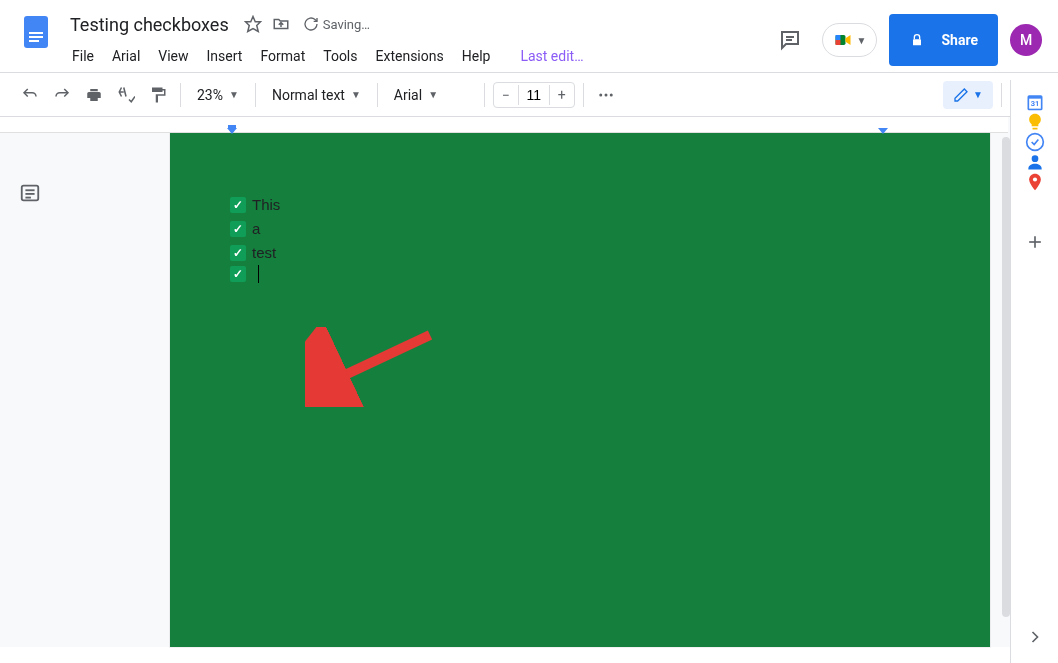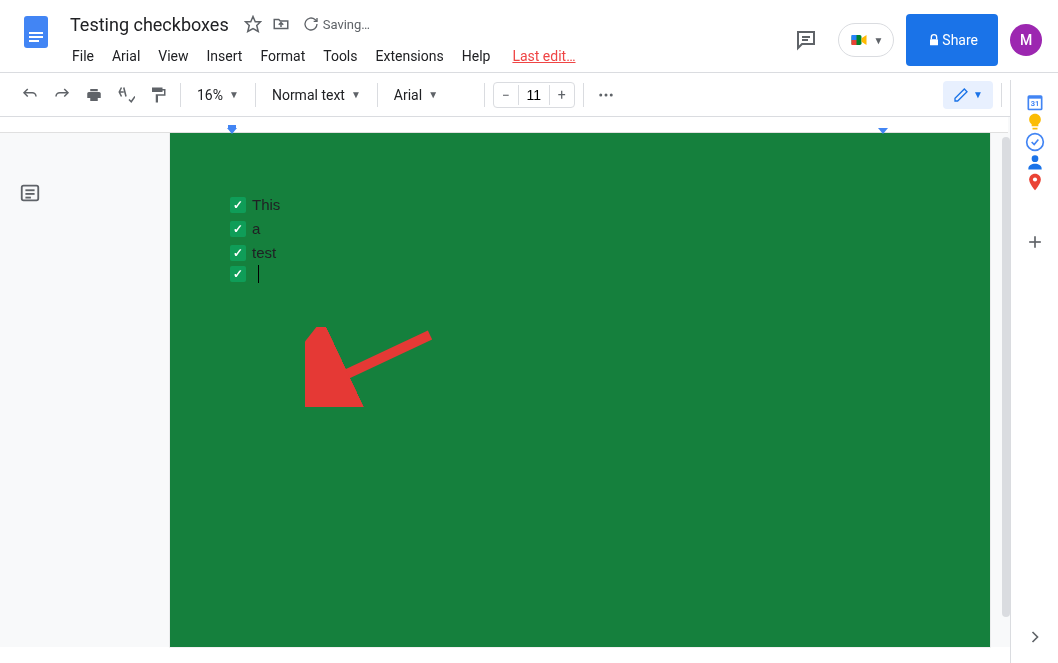--- a/index.html
+++ b/index.html
@@ -8,25 +8,25 @@
     .header { display: flex; align-items: flex-start; padding: 8px 16px 0 16px; height: 64px; }
     .docs-logo { width: 40px; height: 40px; margin-right: 8px; margin-top: 4px; display: flex; align-items: center; justify-content: center; }
     .docs-logo svg { width: 36px; height: 36px; }
     .title-area { flex: 1; display: flex; flex-direction: column; }
     .title-row { display: flex; align-items: center; gap: 8px; height: 32px; }
     .doc-title { font-size: 18px; color: #202124; padding: 2px 6px; border-radius: 4px; }
     .title-icon { width: 20px; height: 20px; display: flex; align-items: center; justify-content: center; color: #5f6368; cursor: pointer; }
     .saving { color: #5f6368; font-size: 13px; margin-left: 4px; display: flex; align-items: center; gap: 4px; }
     .menu-row { display: flex; align-items: center; gap: 2px; height: 28px; margin-top: 2px; }
     .menu-item { padding: 4px 8px; font-size: 14px; color: #202124; cursor: pointer; border-radius: 4px; }
-    .last-edit { color: #ef4444; text-decoration: underline; cursor: pointer; margin-left: 12px; }
+    .last-edit { color: #8b5cf6; cursor: pointer; margin-left: 20px; }
     .header-right { display: flex; align-items: center; gap: 12px; margin-top: 6px; }
     .header-icon-btn { width: 40px; height: 40px; display: flex; align-items: center; justify-content: center; color: #5f6368; cursor: pointer; border-radius: 50%; }
     .meet-btn { display: flex; align-items: center; gap: 4px; padding: 6px 10px; border: 1px solid #dadce0; border-radius: 20px; cursor: pointer; }
-    .share-btn { background: #1a73e8; color: #fff; padding: 18px 20px; border-radius: 4px; font-weight: 400; display: flex; align-items: center; gap: 0; cursor: pointer; font-size: 14px; }
+    .share-btn { background: #1a73e8; color: #fff; padding: 18px 20px; border-radius: 4px; font-weight: 700; display: flex; align-items: center; gap: 16px; cursor: pointer; font-size: 14px; }
     .avatar { width: 32px; height: 32px; border-radius: 50%; background: #9c27b0; color: #fff; display: flex; align-items: center; justify-content: center; font-weight: 500; cursor: pointer; }
     
     .divider { height: 1px; background: #dadce0; margin-top: 8px; }
     
     .toolbar { display: flex; align-items: center; padding: 4px 16px; height: 44px; gap: 4px; border-bottom: 1px solid #dadce0; }
     .tool-btn { width: 28px; height: 28px; display: flex; align-items: center; justify-content: center; color: #5f6368; cursor: pointer; border-radius: 4px; }
     .tool-sep { width: 1px; height: 24px; background: #dadce0; margin: 0 4px; }
     .tool-select { display: flex; align-items: center; gap: 6px; padding: 4px 8px; cursor: pointer; font-size: 14px; color: #202124; border-radius: 4px; }
     .dropdown-arrow { color: #5f6368; font-size: 10px; }
     .font-size-ctrl { display: flex; align-items: center; border: 1px solid #dadce0; border-radius: 4px; }
@@ -155,21 +155,21 @@
         <path d="M9 2l3 12"></path>
       </svg>
     </div>
   <div class="tool-btn">
       <svg width="18" height="18" viewBox="0 0 24 24" fill="#5f6368">
         <path d="M18 4V2H4v6h14V6h2v5H9v11h3V13h10V4z"></path>
       </svg>
     </div>
   <div class="tool-sep"></div>
   <div class="tool-select">
-    <span>16%</span>
+    <span>23%</span>
     <span class="dropdown-arrow">▼</span>
   </div>
   <div class="tool-sep"></div>
   <div class="tool-select" style="min-width:100px;">
     <span>Normal text</span>
     <span class="dropdown-arrow">▼</span>
   </div>
   <div class="tool-sep"></div>
   <div class="tool-select" style="min-width:90px;">
     <span>Arial</span>

